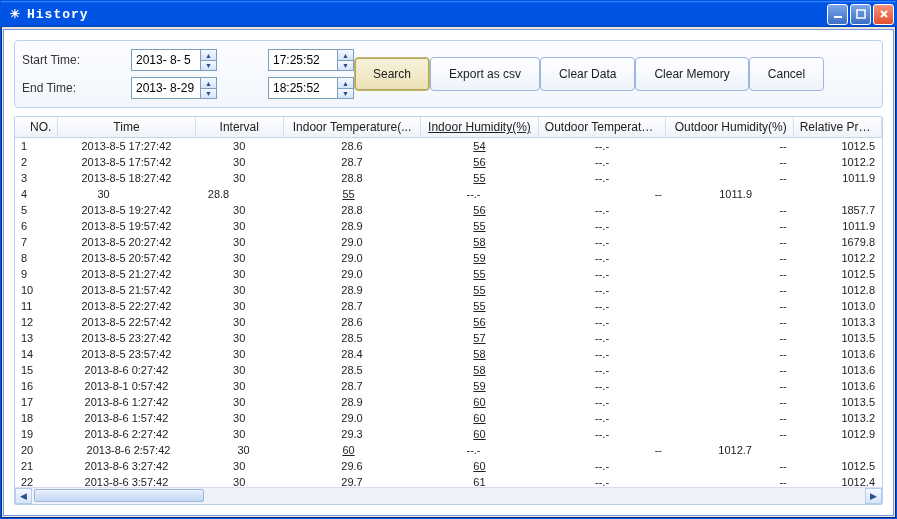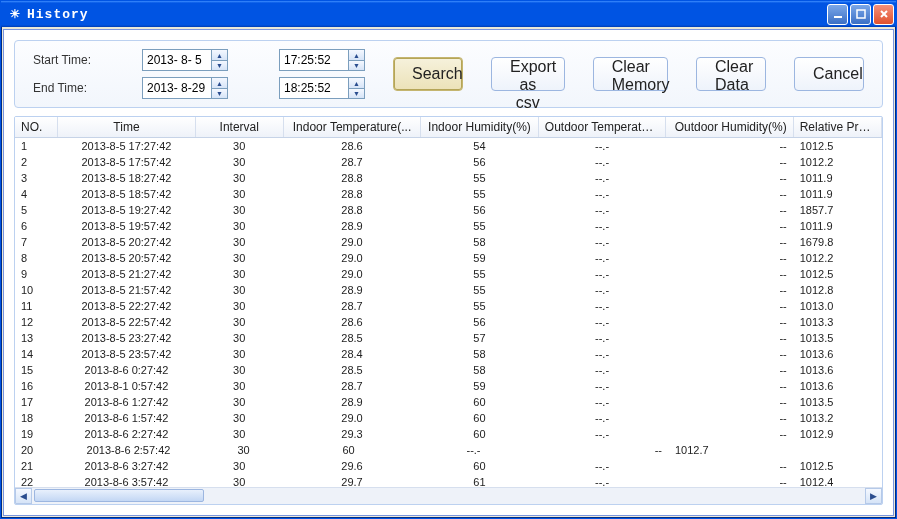--- a/index.html
+++ b/index.html
@@ -14,50 +14,50 @@
 .titlebar .title { flex: 1; font-family: "Courier New", monospace; letter-spacing: 1px; }
 .titlebar .wincontrols { display: flex; gap: 2px; }
 .winbtn { width: 21px; height: 21px; border: 1px solid #fff; border-radius: 3px; display: flex; align-items: center; justify-content: center; font-family: Arial, sans-serif; font-size: 12px; font-weight: bold; cursor: pointer; }
 .winbtn.min, .winbtn.max { background: linear-gradient(to bottom, #7ba7e8, #3b6fc5); color: #fff; }
 .winbtn.close { background: linear-gradient(to bottom, #f5907a, #e0512e); color: #fff; }
 
 
 .content { flex: 1; background: #fff; margin: 2px; border: 1px solid #7a96df; padding: 10px; display: flex; flex-direction: column; gap: 8px; overflow: hidden; }
 
 
-.panel { border: 1px solid #bcd1f0; border-radius: 4px; padding: 8px 18px; background: linear-gradient(to bottom, #fcfdff, #f2f6fc); display: flex; align-items: center; gap: 28px; }
+.panel { border: 1px solid #bcd1f0; border-radius: 4px; padding: 8px 7px; background: linear-gradient(to bottom, #fcfdff, #f2f6fc); display: flex; align-items: center; gap: 0; }
 .time-grid { display: grid; grid-template-columns: auto auto auto; grid-template-rows: auto auto; column-gap: 8px; row-gap: 6px; align-items: center; }
 .time-grid label { color: #333; white-space: nowrap; }
 .spinner { display: flex; align-items: center; border: 1px solid #7b9ebd; background: #fff; height: 22px; margin-left: 43px; }
 .spinner input { border: none; outline: none; width: 68px; padding: 0 4px; font-size: 12px; height: 20px; }
 .spin-btns { display: flex; flex-direction: column; }
 .spin-btns div { width: 16px; height: 10px; background: linear-gradient(to bottom, #f4f8ff, #d6e4f7); border-left: 1px solid #7b9ebd; display: flex; align-items: center; justify-content: center; font-size: 7px; color: #2a4d8f; cursor: pointer; line-height: 1; }
 .spin-btns div + div { border-top: 1px solid #7b9ebd; }
 
-.btn { height: 34px; min-width: 70px; padding: 0 18px; border: 1px solid #9cb6e0; border-radius: 4px; background: linear-gradient(to bottom, #ffffff, #eef3fb); cursor: pointer; font-size: 16px; color: #222; }
+.btn { height: 34px; min-width: 70px; padding: 0 18px; border: 1px solid #9cb6e0; border-radius: 4px; background: linear-gradient(to bottom, #ffffff, #eef3fb); cursor: pointer; font-size: 12px; color: #222; }
 .btn.search { background: linear-gradient(to bottom, #f6f2dc, #ece2b8); border-color: #c4b56f; box-shadow: 0 0 0 1px #b5a558 inset; }
 
 
 .grid-wrap { flex: 1; border: 1px solid #bcd1f0; border-radius: 2px; overflow: hidden; display: flex; flex-direction: column; background: #fff; }
 .grid-head { display: flex; background: linear-gradient(to bottom, #ffffff, #eef2f9); border-bottom: 1px solid #c6d3e7; flex-shrink: 0; }
 .col { padding: 3px 6px; border-right: 1px solid #d6dfee; text-align: center; color: #222; overflow: hidden; text-overflow: ellipsis; white-space: nowrap; }
-.col.no { width: 44px; text-align: left; }
+.col.no { width: 44px; text-align: right; }
 .col.time { width: 140px; }
 .col.interval { width: 90px; }
 .col.intemp { width: 140px; }
-.col.inhum { width: 120px; }
+.col.inhum { width: 120px; text-decoration: underline; }
 .col.outtemp { width: 130px; }
 .col.outhum { width: 130px; text-align: right; }
 .col.press { width: 90px; text-align: center; }
 .grid-body { flex: 1; overflow-y: auto; overflow-x: hidden; }
 .row { display: flex; height: 16px; line-height: 16px; }
 .row .col { border-right: 1px solid transparent; padding: 0 6px; font-size: 11px; }
 .row .col.no { color: #222; text-align: left; }
 .row .col.time { text-align: center; }
-.row .col.press { text-align: left; }
+.row .col.press { text-align: right; }
 
 
 .hscroll { height: 17px; background: #f0f0f0; border-top: 1px solid #d6dfee; display: flex; align-items: stretch; }
 .hscroll .arrow { width: 17px; background: linear-gradient(to bottom, #f4f8ff, #d6e4f7); border: 1px solid #b5c9e8; display: flex; align-items: center; justify-content: center; font-size: 9px; color: #2a4d8f; cursor: pointer; }
 .hscroll .track { flex: 1; position: relative; background: #eef2f9; }
 .hscroll .thumb { position: absolute; left: 2px; top: 1px; height: 13px; width: 170px; background: linear-gradient(to bottom, #e8f0fc, #c3d7f4); border: 1px solid #9cb6e0; border-radius: 2px; }
 </style>
 </head>
 <body>
 
@@ -116,22 +116,22 @@
           <input value="18:25:52" style="">
           <div class="spin-btns">
               <div>▲</div>
               <div>▼</div>
             </div>
         </div>
       </div>
 
       <button class="btn search">Search</button>
       <button class="btn">Export as csv</button>
+      <button class="btn">Clear Data</button>
       <button class="btn">Clear Memory</button>
-      <button class="btn">Clear Data</button>
       <button class="btn">Cancel</button>
     </div>
 
     <div class="grid-wrap">
       <div class="grid-head">
         <div class="col no">NO.</div>
         <div class="col time">Time</div>
         <div class="col interval">Interval</div>
         <div class="col intemp">Indoor Temperature(...</div>
         <div class="col inhum">Indoor Humidity(%)</div>
@@ -165,21 +165,20 @@
             <div class="col time">2013-8-5 18:27:42</div>
             <div class="col interval">30</div>
             <div class="col intemp">28.8</div>
             <div class="col inhum">55</div>
             <div class="col outtemp">--.-</div>
             <div class="col outhum">--</div>
             <div class="col press">1011.9</div>
           </div>
           <div class="row">
             <div class="col no">4</div>
-            <div class="col time">2013-8-5 18:57:42</div>
             <div class="col interval">30</div>
             <div class="col intemp">28.8</div>
             <div class="col inhum">55</div>
             <div class="col outtemp">--.-</div>
             <div class="col outhum">--</div>
             <div class="col press">1011.9</div>
           </div>
           <div class="row">
             <div class="col no">5</div>
             <div class="col time">2013-8-5 19:27:42</div>

